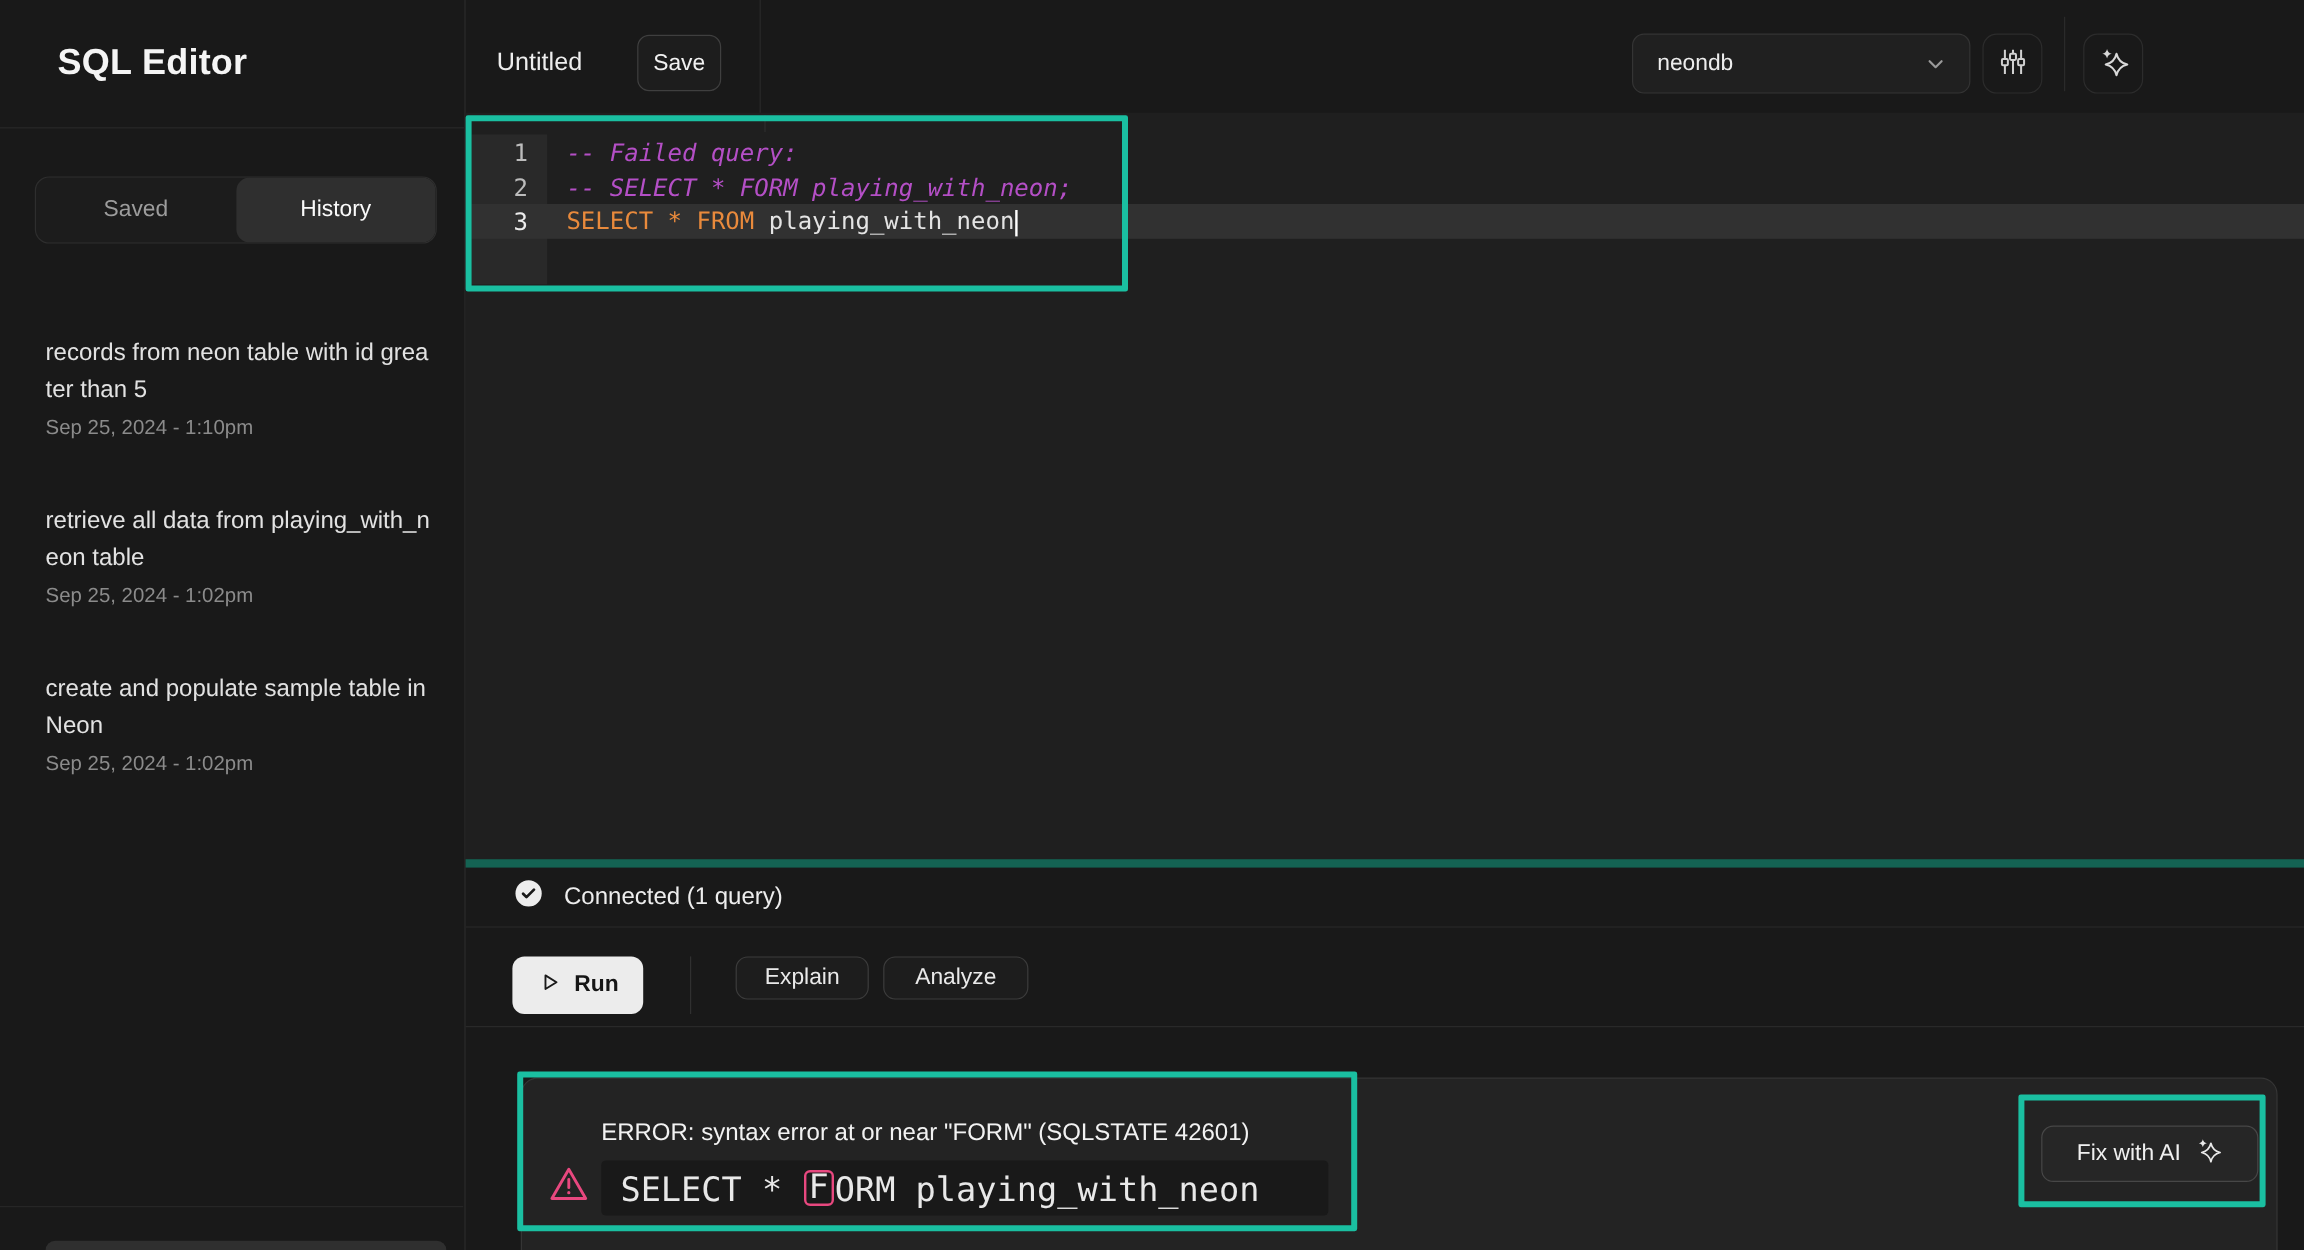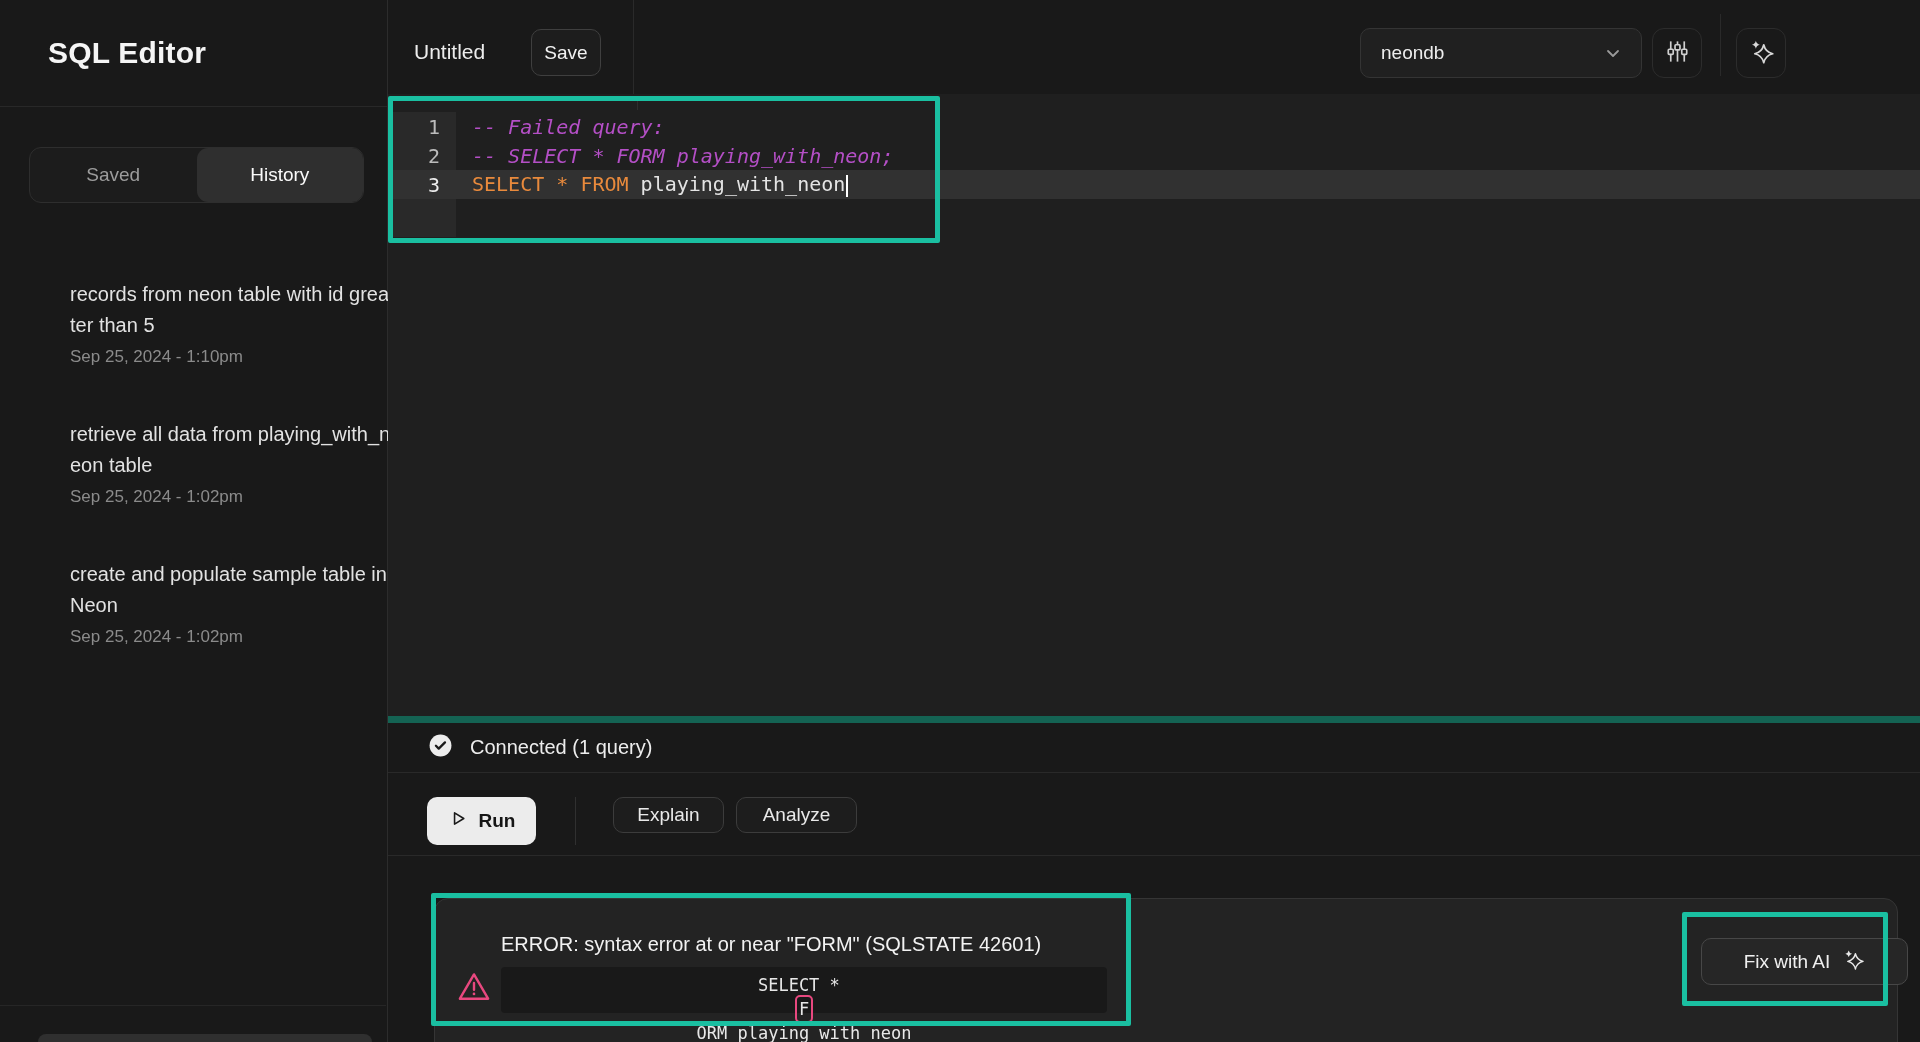--- a/index.html
+++ b/index.html
@@ -24,21 +24,21 @@
   .tabs {
     margin: 40px 24px 0 29px; width: 335px; height: 56px;
     border: 1px solid #2e2e2e; border-radius: 12px; background: #1c1c1c;
     display: flex; overflow: hidden;
   }
   .tab {
     flex: 1; display: flex; align-items: center; justify-content: center;
     font-size: 19px; color: #9c9c9c; cursor: pointer; border-radius: 11px;
   }
   .tab.active { background: #2f2f2f; color: #fafafa; }
-  .history { margin-top: 50px; padding: 0 20px 0 38px; margin-left: 32px; }
+  .history { margin-top: 50px; padding: 0 20px 0 38px; }
   .history-item { padding: 26px 0; cursor: pointer; }
   .history-title {
     font-size: 20px; line-height: 31px; color: #e2e2e2;
     width: 322px; word-break: break-all;
   }
   .history-date { margin-top: 6px; font-size: 17px; color: #8b8b8b; }
   .sidebar-bottom-divider { position: absolute; left: 0; right: 1px; top: 1005px; border-top: 1px solid #262626; }
   .sidebar-bottom-btn {
     position: absolute; left: 38px; top: 1034px; width: 334px; height: 10px;
     background: #2f2f2f; border-radius: 8px 8px 0 0;
@@ -127,29 +127,29 @@
   .results { position: absolute; left: 0; top: 857px; right: 0; height: 185px; }
   .results-panel {
     position: absolute; left: 46px; top: 41px; width: 1464px; height: 210px;
     background: #232323; border: 1px solid #353535; border-radius: 14px;
   }
   .warn-icon { position: absolute; left: 21px; top: 70px; }
   .err-msg { position: absolute; left: 66px; top: 34px; font-size: 20px; color: #f2f2f2; }
   .err-code {
     position: absolute; left: 66px; top: 68px; width: 606px; height: 46px;
     background: #191919; border-radius: 4px; padding: 8px 16px;
-    font-family: "DejaVu Sans Mono", monospace; font-size: 17px; color: #e8e8e8;
-    display: flex; align-items: center; white-space: pre; flex-direction: column;
+    font-family: "DejaVu Sans Mono", monospace; font-size: 28px; color: #e8e8e8;
+    display: flex; white-space: pre;
   }
   .f-box {
     display: inline-block; border: 2px solid var(--error-pink, #e8487f);
     border-radius: 5px; padding: 0 2px; margin: 0 1px; line-height: 24px;
   }
   .fix-btn {
-    position: absolute; left: 1266px; top: 39px; width: 207px; height: 47px;
+    position: absolute; left: 1266px; top: 39px; width: 181px; height: 47px;
     background: #262626; border: 1px solid #474747; border-radius: 10px;
     color: #f0f0f0; font-size: 19px; font-family: inherit;
     display: flex; align-items: center; justify-content: center; gap: 12px; cursor: pointer;
   }
 
   
   .ann {
     position: absolute; border: 5px solid var(--annotation, #1abfa1);
     border-radius: 2px; pointer-events: none; z-index: 40;
   }

